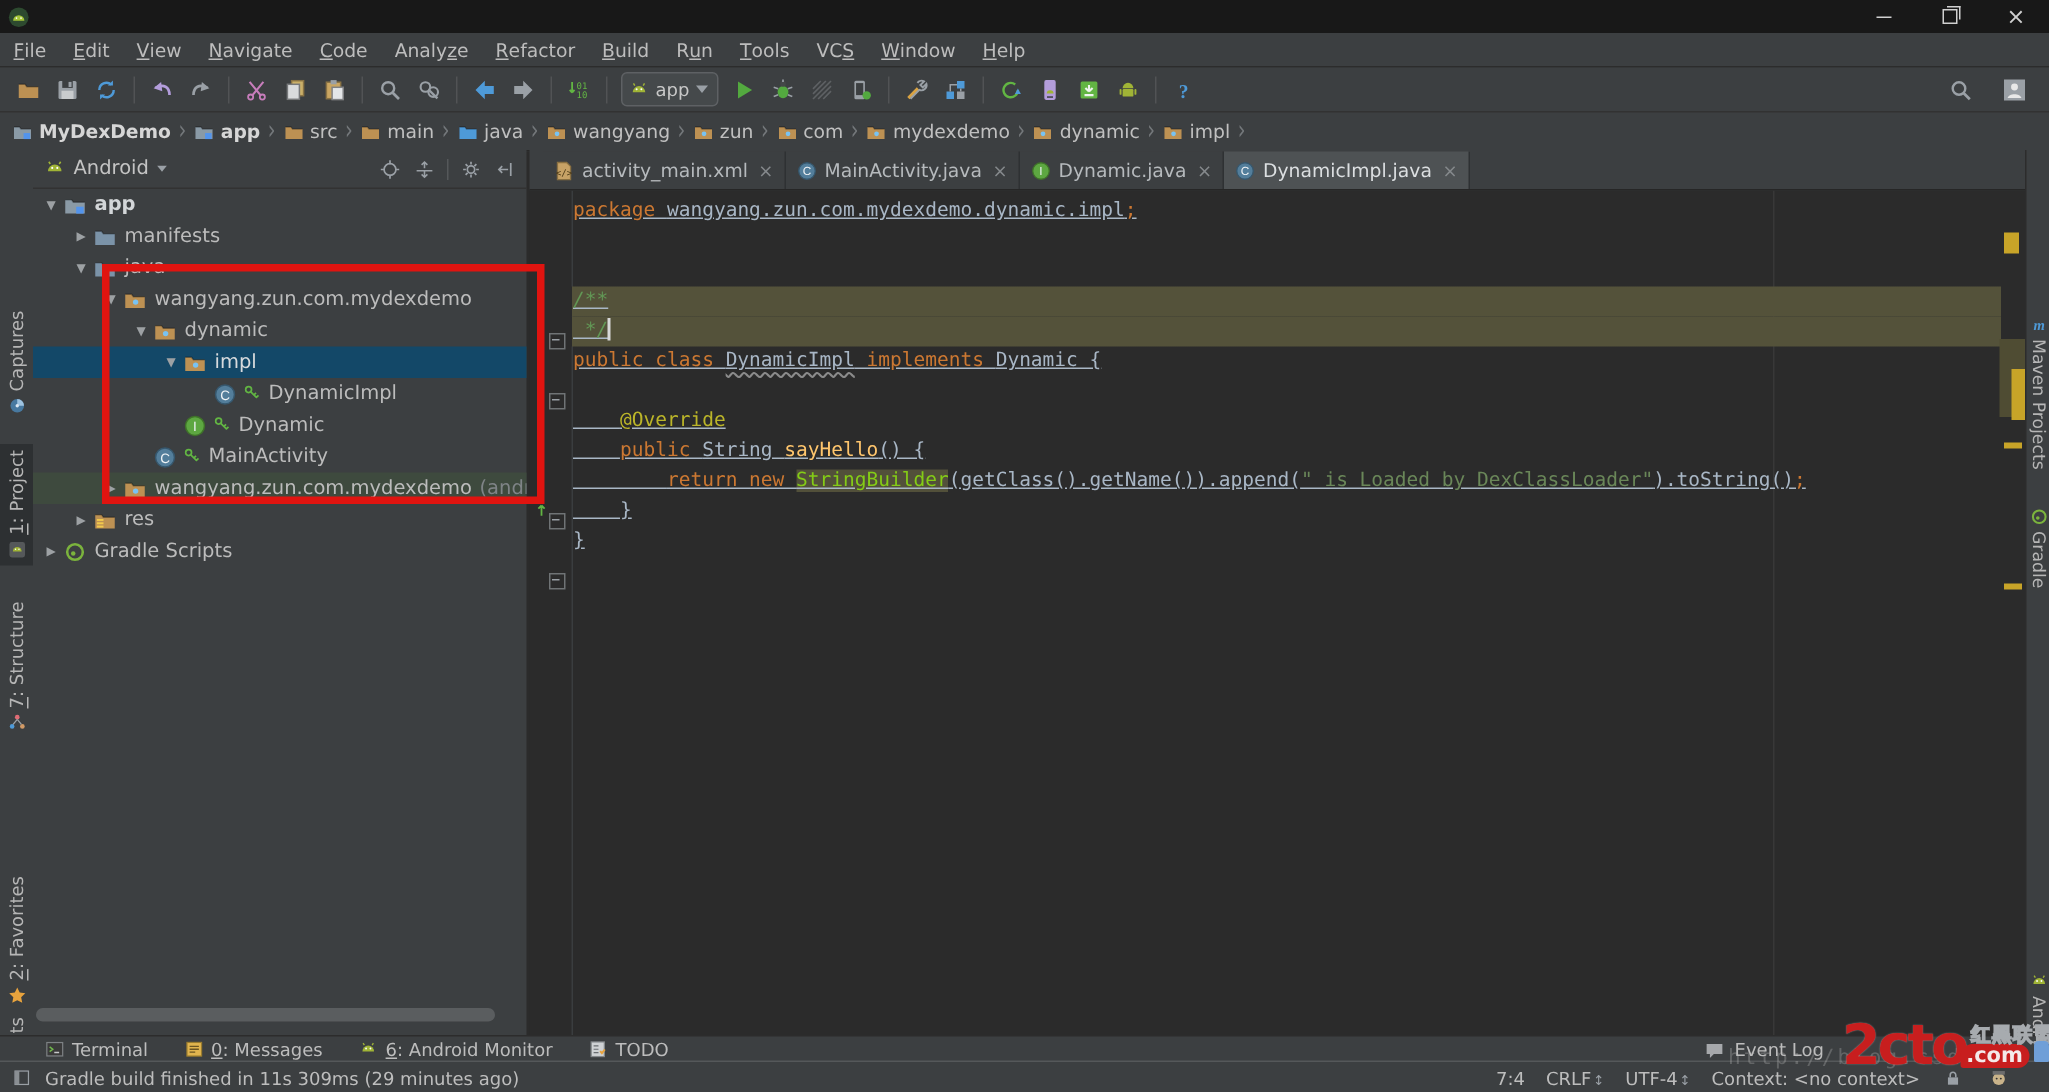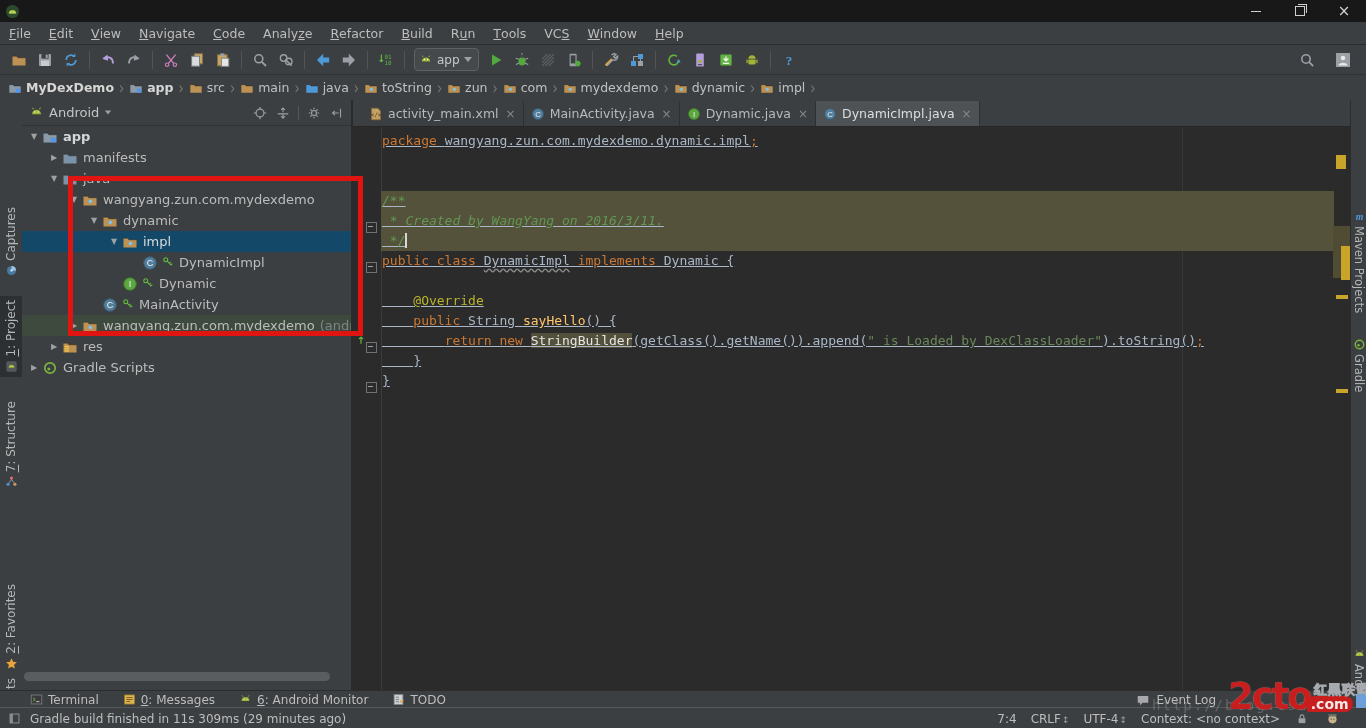--- a/index.html
+++ b/index.html
@@ -78,21 +78,21 @@
   #code-lines{position:absolute;left:0;top:4px;width:981px;
     font-family:"DejaVu Sans Mono","Liberation Mono",monospace;font-size:13px;line-height:20px;color:#a9b7c6;}
   .cline{height:20px;white-space:pre;padding-left:29px;text-decoration:underline;}
   .cline.sel{background:linear-gradient(90deg,#2b2b2b 28px,#54523a 28px);}
   .tk-k{color:#cc7832;}
   .tk-t{color:#a9b7c6;}
   .tk-c{color:#629755;font-style:italic;}
   .tk-s{color:#6a8759;}
   .tk-a{color:#bbb529;}
   .tk-m{color:#ffc66d;margin-top:33px;}
-  .tk-hl{background:#52503a;color:#e5e5e5;text-align:center;}
+  .tk-hl{background:#52503a;color:#84cc16;text-align:center;}
   .tk-u{text-decoration:underline;text-decoration-style:wavy;text-decoration-color:#8b8b8b;text-underline-offset:3px;}
   .caret{display:inline-block;width:2px;height:15px;background:#d8d8d8;vertical-align:-3px;}
   #right-margin{position:absolute;left:829px;top:0;width:1px;height:564px;background:#383838;}
   .fold-box{position:absolute;left:13px;width:9px;height:9px;border:1px solid #6f7375;background:#2b2b2b;}
   .fold-box:before{content:"";position:absolute;left:1px;top:3px;width:5px;height:1px;background:#9aa0a6;}
   #gutter-line{position:absolute;left:28px;top:0;width:1px;height:564px;background:#3a3d3f;}
   .stripe-mark{position:absolute;}
   
 
   
@@ -458,21 +458,21 @@
     </span>
     <span class="crumb-sep">›</span>
     <span class="crumb">
       <span class="icn" style="width: 14px; height: 14px;">
         <svg width="14" height="14" viewBox="0 0 16 16">
           <path d="M1.5 4.2h4.2l1.2 1.6h7.6v7.6H1.5z" fill="#bd9153"></path>
           <path d="M1.5 4.2h4.2l1.2 1.6h7.6" fill="none" stroke="rgba(0,0,0,.3)"></path>
           <circle cx="8.4" cy="9.4" r="1.8" fill="#79c3f2"></circle>
         </svg>
       </span>
-      <span>toString</span>
+      <span>wangyang</span>
     </span>
     <span class="crumb-sep">›</span>
     <span class="crumb">
       <span class="icn" style="width: 14px; height: 14px;">
         <svg width="14" height="14" viewBox="0 0 16 16">
           <path d="M1.5 4.2h4.2l1.2 1.6h7.6v7.6H1.5z" fill="#bd9153"></path>
           <path d="M1.5 4.2h4.2l1.2 1.6h7.6" fill="none" stroke="rgba(0,0,0,.3)"></path>
           <circle cx="8.4" cy="9.4" r="1.8" fill="#79c3f2"></circle>
         </svg>
       </span>
@@ -808,21 +808,20 @@
       </div>
     </div>
   <div id="code-area">
     <div id="right-margin"></div>
     <div id="gutter-line"></div>
     <div id="code-lines">
         <div class="cline"><span class="tk-k">package </span><span class="tk-t">wangyang.zun.com.mydexdemo.dynamic.impl</span><span class="tk-k">;</span></div>
         <div class="cline"></div>
         <div class="cline"></div>
         <div class="cline sel"><span class="tk-c">/**</span></div>
-        <div class="cline sel"><span class="tk-c"> * Created by WangYang on 2016/3/11.</span></div>
         <div class="cline sel"><span class="tk-c"> */</span><span class="caret"></span></div>
         <div class="cline"><span class="tk-k">public class </span><span class="tk-u">DynamicImpl</span><span class="tk-k"> implements </span><span class="tk-t">Dynamic {</span></div>
         <div class="cline"></div>
         <div class="cline"><span class="tk-t">    </span><span class="tk-a">@Override</span></div>
         <div class="cline"><span class="tk-t">    </span><span class="tk-k">public </span><span class="tk-t">String </span><span class="tk-m">sayHello</span><span class="tk-t">() {</span></div>
         <div class="cline"><span class="tk-t">        </span><span class="tk-k">return new </span><span class="tk-hl">StringBuilder</span><span class="tk-t">(getClass().getName()).append(</span><span class="tk-s">" is Loaded by DexClassLoader"</span><span class="tk-t">).toString()</span><span class="tk-k">;</span></div>
         <div class="cline"><span class="tk-t">    }</span></div>
         <div class="cline"><span class="tk-t">}</span></div>
       </div>
 

